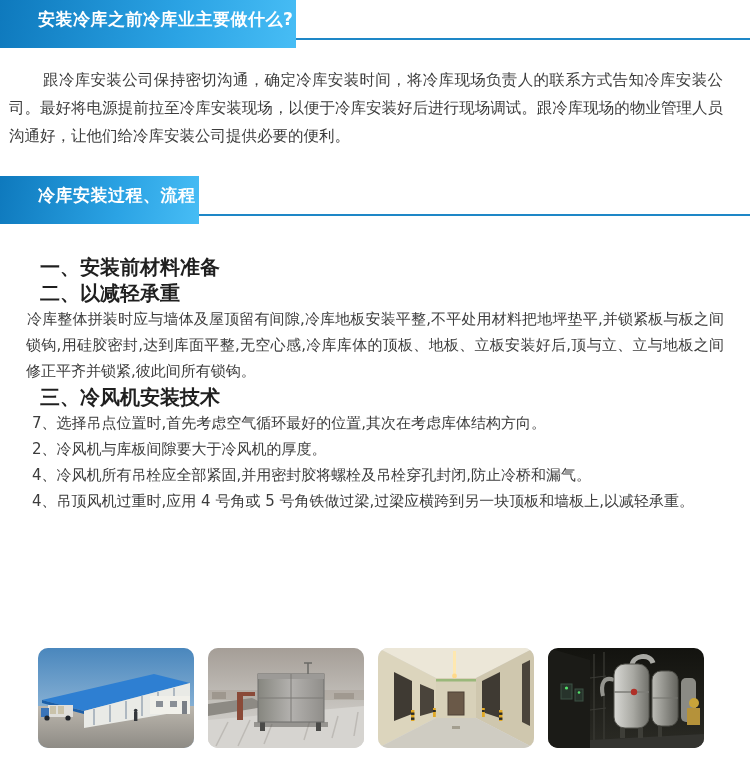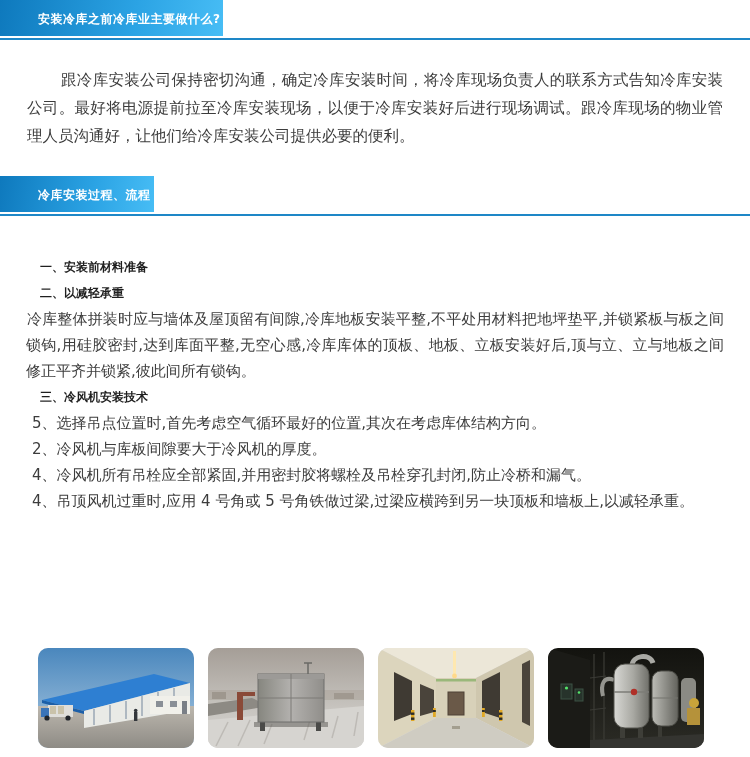--- a/index.html
+++ b/index.html
@@ -11,50 +11,50 @@
     font-family: "DejaVu Sans", sans-serif;
     color: #3a3a3a;
   }
   
   .bar-row {
     width: 750px; height: 38px;
     border-bottom: 2px solid #1e87c7;
   }
   .bar-block {
     display: inline-block;
-    height: 36px; line-height: 39px;
+    height: 48px; line-height: 39px;
     padding: 0 3px 0 38px;
     background: linear-gradient(100deg, #0e79bd 0%, #2ba3e4 60%, #47bdf5 100%);
     color: #ffffff;
-    font-size: 12px; font-weight: bold;
+    font-size: 17px; font-weight: bold;
     letter-spacing: 0.5px;
     white-space: nowrap;
   }
   .bar-row-2 { margin-top: 26px; }
   
   .intro {
-    margin: 26px 27px 0 27px;
+    margin: 26px 27px 0 9px;
     height: 84px; overflow: hidden;
     font-size: 15.5px; line-height: 28px;
     text-indent: 2.2em;
     color: #3c3c3c;
     text-align: justify;
   }
   
   .content {
     margin: 0 26px;
     padding-top: 38px;
     height: 390px; overflow: hidden;
     font-size: 15px; line-height: 26px;
     color: #3c3c3c;
   }
   .content p { margin: 0; text-align: justify; }
   .content .h {
     padding-left: 14px;
-    font-size: 12px; font-weight: bold;
+    font-size: 20px; font-weight: bold;
     color: #1f1f1f;
     text-align: left;
   }
   .content .item { text-indent: 6px; }
   .content .bodytext { text-indent: 1px; }
   
   .gallery {
     margin: 4px 0 0 38px;
     display: flex; gap: 14px;
   }
@@ -84,21 +84,21 @@
     <div class="bar-block">
       <span>冷库安装过程、流程</span>
     </div>
   </div>
 
   <section class="content">
     <p class="h">一、安装前材料准备</p>
     <p class="h">二、以减轻承重</p>
     <p class="bodytext">冷库整体拼装时应与墙体及屋顶留有间隙,冷库地板安装平整,不平处用材料把地坪垫平,并锁紧板与板之间锁钩,用硅胶密封,达到库面平整,无空心感,冷库库体的顶板、地板、立板安装好后,顶与立、立与地板之间修正平齐并锁紧,彼此间所有锁钩。</p>
     <p class="h">三、冷风机安装技术</p>
-    <p class="item">5、选择吊点位置时,首先考虑空气循环最好的位置,其次在考虑库体结构方向。</p>
+    <p class="item">7、选择吊点位置时,首先考虑空气循环最好的位置,其次在考虑库体结构方向。</p>
     <p class="item">2、冷风机与库板间隙要大于冷风机的厚度。</p>
     <p class="item">4、冷风机所有吊栓应全部紧固,并用密封胶将螺栓及吊栓穿孔封闭,防止冷桥和漏气。</p>
     <p class="item">4、吊顶风机过重时,应用 4 号角或 5 号角铁做过梁,过梁应横跨到另一块顶板和墙板上,以减轻承重。</p>
   </section>
 
   <div class="gallery">
 
     <div class="photo">
       <svg viewBox="0 0 156 100">
         <defs>

